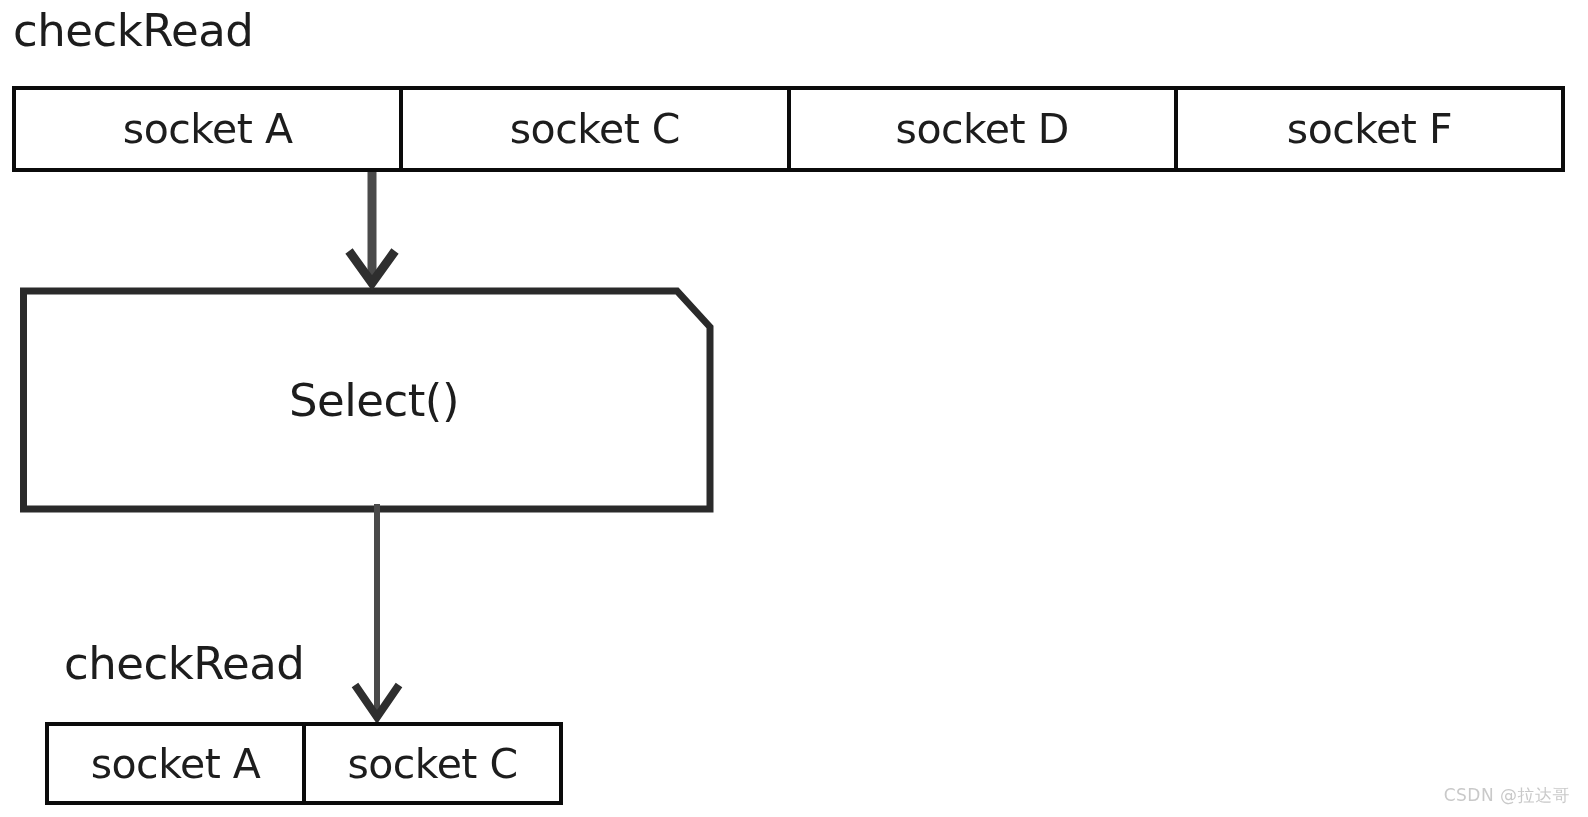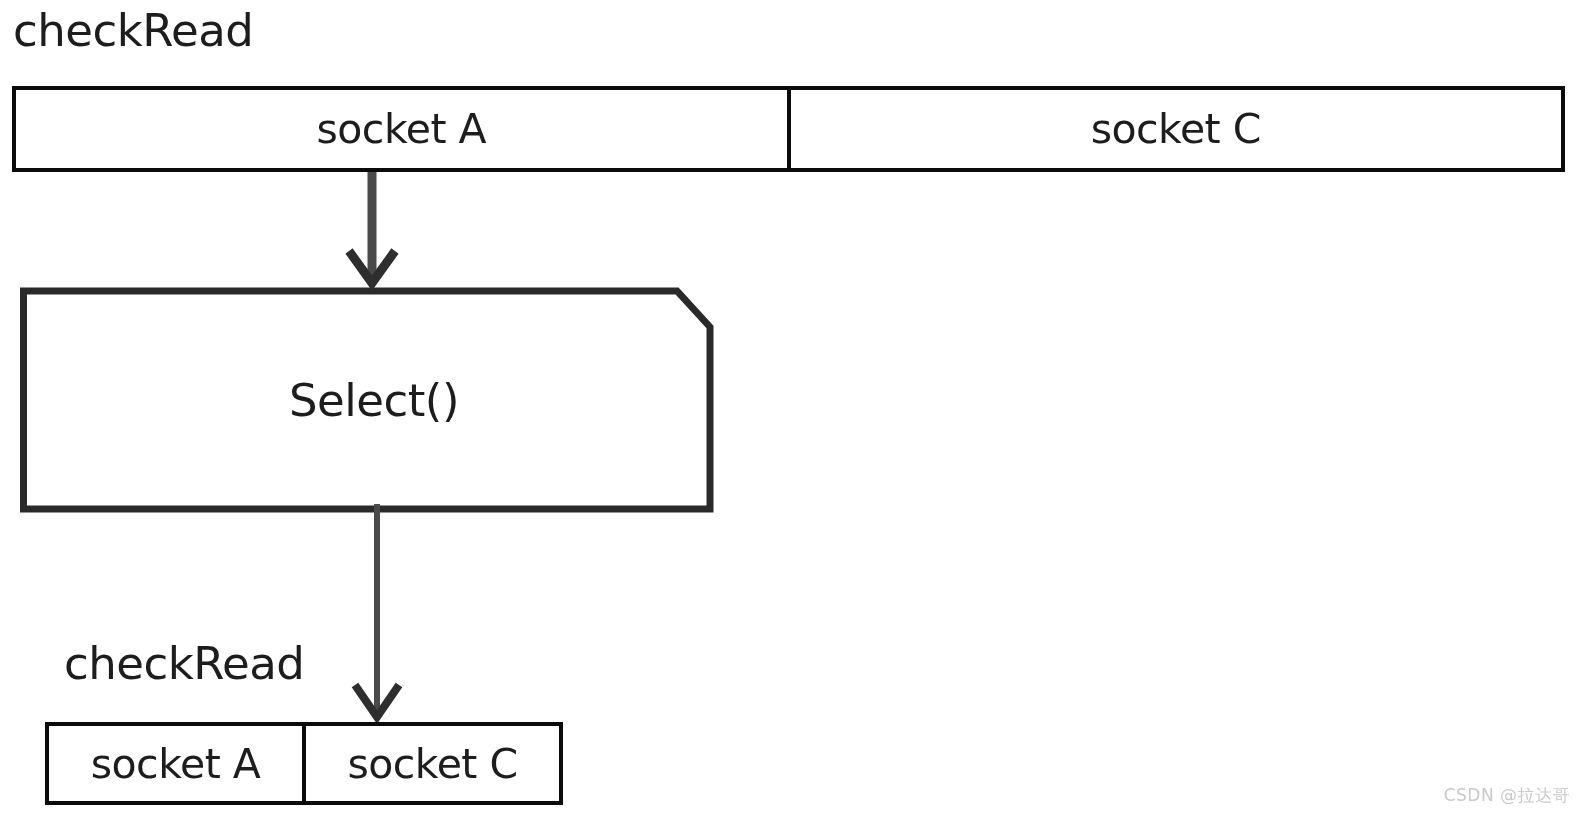--- a/index.html
+++ b/index.html
@@ -155,20 +155,22 @@
 </head>
 <body>
 
 <div class="canvas">
 
   <div class="label-checkread-top">checkRead</div>
 
   <div class="socket-row-top">
     <div class="socket-cell">socket A</div>
     <div class="socket-cell">socket C</div>
+    <div class="socket-cell">socket D</div>
+    <div class="socket-cell">socket F</div>
   </div>
 
   <div class="select-shape">
     <svg width="700" height="228" viewBox="0 0 700 228" xmlns="http://www.w3.org/2000/svg">
       <path d="M 3.5 5 L 657 5 L 690 41 L 690 223 L 3.5 223 Z" fill="#ffffff" stroke="#2a2a2a" stroke-width="7" stroke-linejoin="miter"></path>
     </svg>
     <div class="select-label">Select()</div>
   </div>
 
   <svg class="arrow-layer" width="1588" height="817" viewBox="0 0 1588 817" xmlns="http://www.w3.org/2000/svg">

